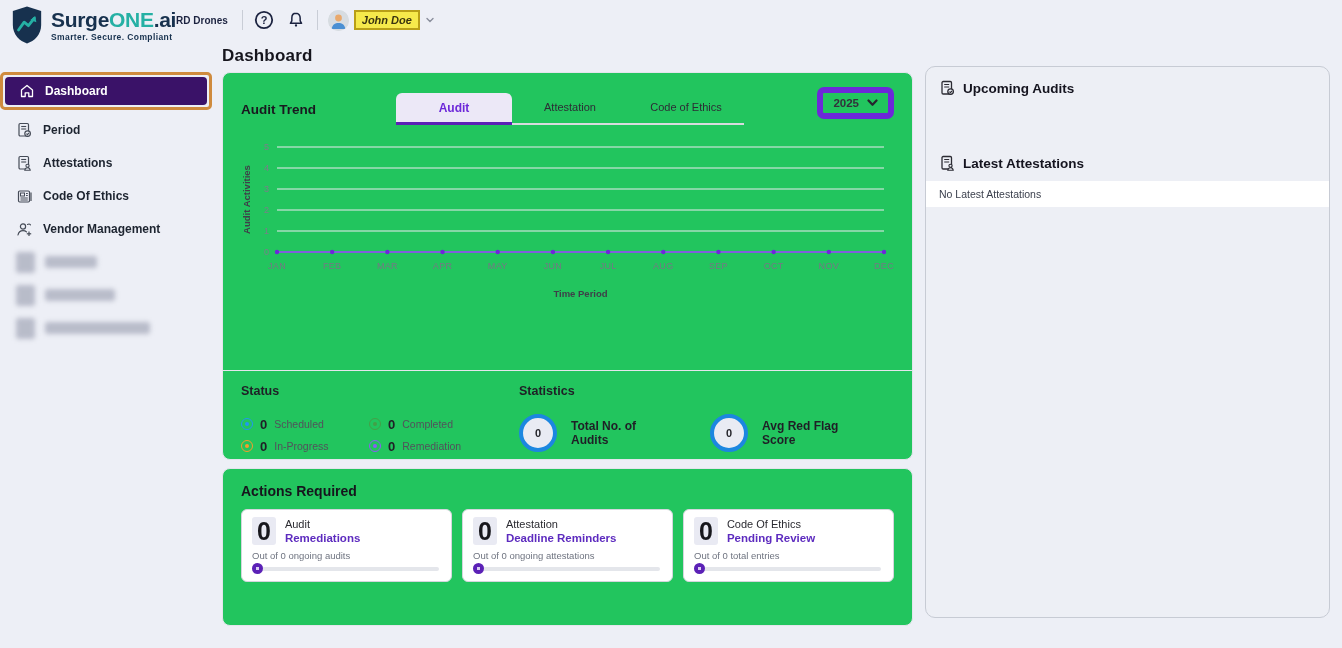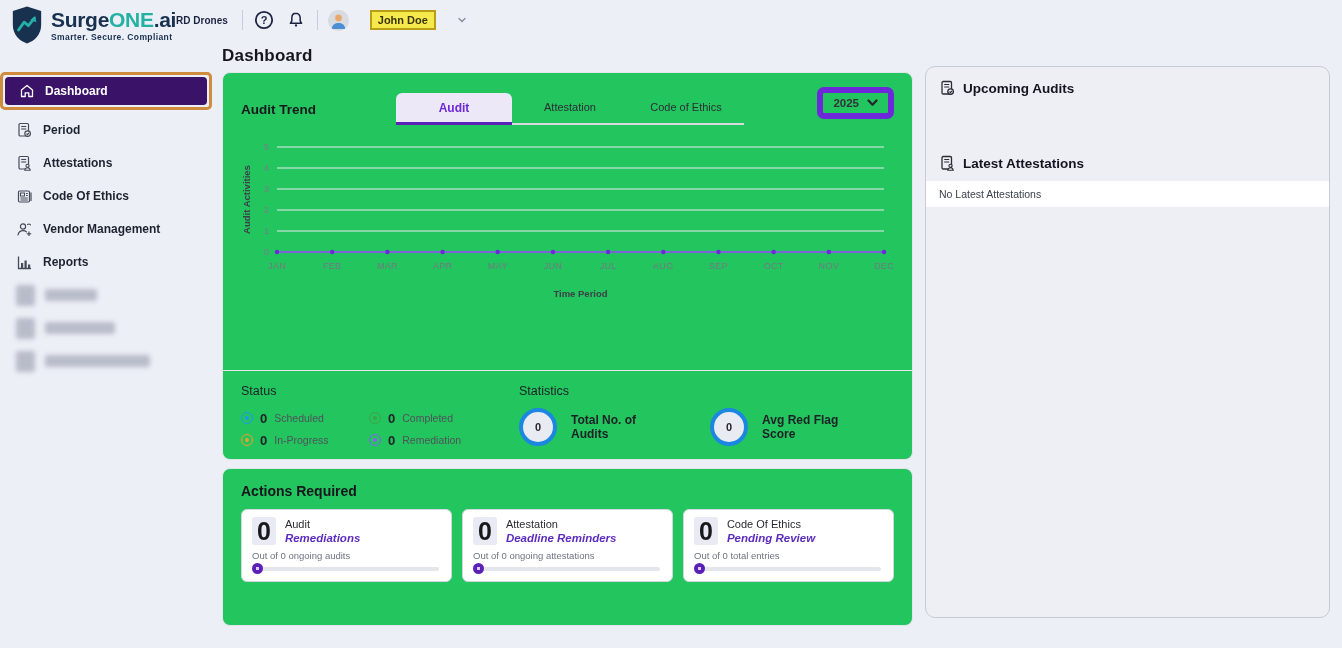--- a/index.html
+++ b/index.html
@@ -18,21 +18,21 @@
   .logo-shield { width:34px; height:40px; }
   .logo-textblock { display:flex; flex-direction:column; }
   .logo-word { font-size:21px; font-weight:700; letter-spacing:-0.3px; line-height:22px; }
   .logo-word .navy { color:#17314e; }
   .logo-word .teal { color:#25b0a4; }
   .logo-tagline { font-size:8.5px; font-weight:700; color:#17314e; letter-spacing:.4px; margin-top:1px; }
   .top-actions { display:flex; align-items:center; gap:10px; padding-top:4px; }
   .org-name { font-size:10px; font-weight:700; color:#1c2340; margin-right:4px; }
   .vdivider { width:1px; height:20px; background:#c9cdd6; }
   .iconbtn { width:22px; height:22px; display:flex; align-items:center; justify-content:center; cursor:pointer; }
-  .user-cluster { display:flex; align-items:center; gap:21px; cursor:pointer; }
+  .user-cluster { display:flex; align-items:center; gap:5px; cursor:pointer;font-style:italic; }
   .avatar { width:21px; height:21px; border-radius:50%; overflow:hidden; background:#d7dce1; }
   .user-name { font-size:11px; font-weight:700; color:#3a3410; background:#f6e94b; border:2px solid #b99f17; padding:2px 6px; }
   .chev { width:10px; height:10px; }
 
   
   .body { display:flex; align-items:flex-start; }
   .sidebar { width:212px; flex-shrink:0; padding-top:28px; }
   .main { width:691px; margin-left:10px; }
   .rightpanel { width:405px; margin-left:12px; margin-top:22px; height:552px;
     background:#edeff5; border:1px solid #c7cbd4; border-radius:10px; overflow:hidden; }
@@ -62,21 +62,21 @@
   .year-select { margin-left:auto; display:flex; align-items:center; gap:8px; border:6px solid #6d28d9;
     border-radius:7px; padding:4px 10px; font-size:11.5px; font-weight:600; color:#33323b; cursor:pointer; margin-bottom:6px; }
   .chart-wrap { margin-top:12px; }
   .grid-line { stroke:#e9e9ef; stroke-width:1; }
   .ytick { font-size:9px; fill:#7b7e8a; }
   .xtick { font-size:9px; fill:#757884; letter-spacing:.3px; }
   .axis-label { font-size:9.5px; font-weight:bold; fill:#3e4049; }
   .divider { border-top:1px solid #e4e6ec; margin:68px -18px 0 -18px; }
 
   .bottom-row { display:flex; padding-top:13px; }
-  .sec-title { font-size:12.5px; font-weight:400; color:#1f1f26; margin-bottom:10px; }
+  .sec-title { font-size:12.5px; font-weight:700; color:#1f1f26; margin-bottom:16px; }
   .status-col { width:278px; }
   .status-grid { display:grid; grid-template-columns:128px 140px; grid-auto-flow:column; grid-template-rows:20px 20px; row-gap:2px; }
   .status-item { display:flex; align-items:center; gap:7px; }
   .sdot { width:12px; height:12px; border:1.5px solid #999; border-radius:50%; display:flex; align-items:center; justify-content:center; flex-shrink:0; }
   .sdot-core { width:4.5px; height:4.5px; border-radius:50%; background:#999; }
   .sval { font-size:13px; font-weight:700; color:#202027; }
   .slabel { font-size:10.5px; color:#52525b; }
   .stats-col { flex:1; }
   .stats-row { display:flex; align-items:center; gap:14px; margin-top:2px; }
   .stat-ring { width:38px; height:38px; border-radius:50%; border:4px solid #1c87e0; background:#e9ebf3;
@@ -84,21 +84,21 @@
   .stat-label { font-size:12px; font-weight:700; color:#1f1f26; margin-right:30px; }
 
   .actions-card { margin-top:8px; height:158px; padding:14px 18px; }
   .actions-title { font-size:14px; font-weight:700; color:#16151d; margin-bottom:10px; }
   .action-cards { display:flex; gap:10px; }
   .action-card { width:217px; height:73px; border:1px solid #d4d6dd; border-radius:6px; background:#fff; padding:7px 10px 8px 10px; cursor:pointer; }
   .ac-top { display:flex; align-items:flex-start; gap:9px; }
   .ac-num { font-size:25px; font-weight:600; color:#17171c; line-height:28px; background:#e9eaf3; border-radius:3px; padding:0 5px; }
   .ac-lines { padding-top:1px; }
   .ac-line1 { font-size:11px; color:#2b2b31; line-height:13px; }
-  .ac-line2 { font-size:11.5px; font-weight:700; color:#5d2bbf; line-height:15px;font-style:italic; }
+  .ac-line2 { font-size:11.5px; font-weight:700; color:#5d2bbf; line-height:15px; }
   .ac-caption { font-size:9.5px; color:#6f7480; margin-top:4px; }
   .ac-progress { position:relative; height:11px; margin-top:2px; }
   .ac-track { position:absolute; top:4px; left:2px; right:2px; height:4px; background:#e4e6eb; border-radius:2px; }
   .ac-knob { position:absolute; top:0; left:0; width:11px; height:11px; border-radius:50%;
     background:radial-gradient(circle at 50% 50%, #d9cdf2 0 1.5px, #5b21b6 2px); }
 
   
   .rp-header { display:flex; align-items:center; gap:7px; padding:13px 13px 9px 13px; font-size:13.5px; font-weight:700; color:#15141f; }
   .rp-row { background:#ffffff; padding:7px 13px; font-size:10.5px; color:#3a3f4c; }
   .rp-gap { height:36px; }
@@ -200,29 +200,20 @@
       </div>
       <div class="nav-item">
         <svg width="17" height="17" viewBox="0 0 17 17">
             <circle cx="7" cy="5.5" r="2.6" fill="none" stroke="#454b57" stroke-width="1.2"></circle>
             <path d="M2 14 C2.6 10.8 4.5 9.6 7 9.6 C8.4 9.6 9.6 10 10.5 10.9" fill="none" stroke="#454b57" stroke-width="1.2" stroke-linecap="round"></path>
             <line x1="13" y1="10.5" x2="13" y2="15" stroke="#454b57" stroke-width="1.2"></line>
             <line x1="10.8" y1="12.8" x2="15.2" y2="12.8" stroke="#454b57" stroke-width="1.2"></line>
             <path d="M11.5 3.5 C12.6 2.8 13.8 3 14.5 3.8" fill="none" stroke="#454b57" stroke-width="1.1" stroke-linecap="round"></path>
           </svg>
         <span>Vendor Management</span>
-      </div>
-      <div class="nav-item">
-        <svg width="17" height="17" viewBox="0 0 17 17">
-            <path d="M2.5 2.5 V14.5 H15" fill="none" stroke="#454b57" stroke-width="1.3"></path>
-            <rect x="5" y="9" width="2.2" height="5.5" fill="#454b57"></rect>
-            <rect x="8.5" y="6.5" width="2.2" height="8" fill="#454b57"></rect>
-            <rect x="12" y="10.5" width="2.2" height="4" fill="#454b57"></rect>
-          </svg>
-        <span>Reports</span>
       </div>
 
       <div class="nav-redacted">
         <span class="redacted-block rb-icon"></span>
         <span class="redacted-block rb-bar" style="width:52px"></span>
       </div>
       <div class="nav-redacted">
         <span class="redacted-block rb-icon"></span>
         <span class="redacted-block rb-bar" style="width:70px"></span>
       </div>

